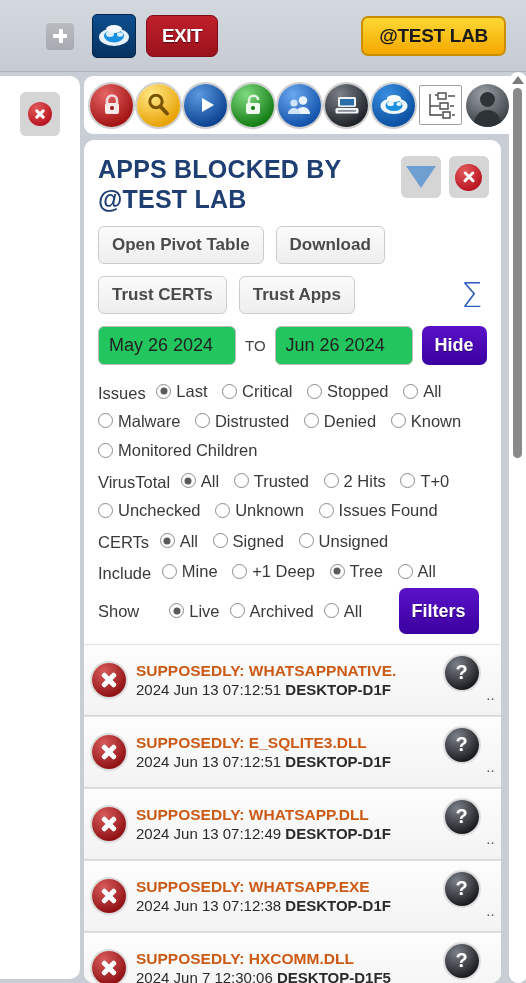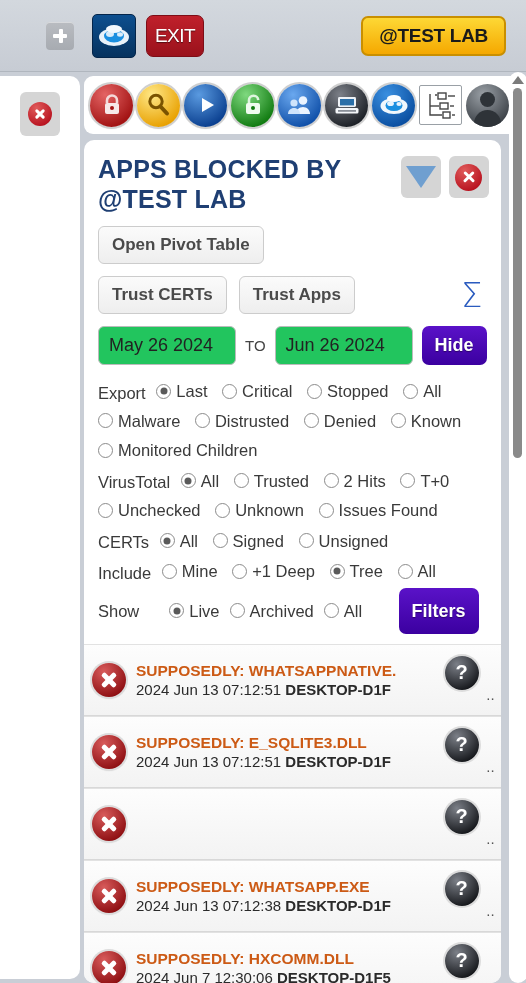--- a/index.html
+++ b/index.html
@@ -35,24 +35,24 @@
   .plus-btn::after  { top: 7px; left: 12.5px; height: 14px; width: 4px; }
 
   .cloud-btn {
     width: 44px; height: 44px; margin-left: 18px;
     background: linear-gradient(#0d4f8f, #06325e);
     border-radius: 5px;
     display: flex; align-items: center; justify-content: center;
     border: 1px solid #04254a;
   }
   .exit-btn {
-    width: 58px; height: 42px; margin-left: 10px;
+    width: 72px; height: 42px; margin-left: 10px;
     background: linear-gradient(#c0202b, #9a121c);
     border-radius: 7px;
-    color: #fff; font-weight: normal; font-size: 19px;
+    color: #fff; font-weight: bold; font-size: 19px;
     display: flex; align-items: center; justify-content: center;
     letter-spacing: -0.5px;
     text-shadow: 0 1px 1px rgba(0,0,0,.5);
     border: 1px solid #7d0d16;
   }
   .lab-btn {
     margin-left: auto; margin-right: 6px;
     height: 40px; padding: 0 16px;
     background: linear-gradient(#fdd835, #f5a800);
     border: 2px solid #c98f00;
@@ -406,40 +406,41 @@
               <div class="tri-down"></div>
             </div>
             <div class="gray-tile">
               <div class="redx"></div>
             </div>
           </div>
         </div>
 
         <div class="btnrow">
           <div class="gbtn">Open Pivot Table</div>
+          <div class="gbtn">Download</div>
         </div>
 
 
         <div class="btnrow">
           <div class="gbtn">Trust CERTs</div>
           <div class="gbtn">Trust Apps</div>
           <div class="sigma">Σ</div>
         </div>
 
         <div class="daterow">
           <div class="dinput">May 26 2024</div>
           <div class="to-lbl">TO</div>
           <div class="dinput">Jun 26 2024</div>
           <div class="purple-btn">Hide</div>
         </div>
 
         <div class="radio-block">
 
           <div class="rgroup rowline">
-            <span class="glabel">Export</span>
+            <span class="glabel">Issues</span>
             <span class="opt">
                 <span class="radio on"></span>
                 <span>Last</span>
               </span>
             <span class="opt">
                 <span class="radio"></span>
                 <span>Critical</span>
               </span>
             <span class="opt">
                 <span class="radio"></span>
@@ -576,20 +577,24 @@
           <div class="lrow-txt">
             <div class="lrow-t1">SUPPOSEDLY: E_SQLITE3.DLL</div>
             <div class="lrow-t2"><span>2024 Jun 13 07:12:51</span> <b>DESKTOP-D1F</b></div>
           </div>
           <div class="qmark">?</div>
           <div class="dots">..</div>
         </div>
 
         <div class="lrow">
           <div class="lrow-x"></div>
+          <div class="lrow-txt">
+            <div class="lrow-t1">SUPPOSEDLY: WHATSAPP.DLL</div>
+            <div class="lrow-t2"><span>2024 Jun 13 07:12:49</span> <b>DESKTOP-D1F</b></div>
+          </div>
           <div class="qmark">?</div>
           <div class="dots">..</div>
         </div>
 
         <div class="lrow">
           <div class="lrow-x"></div>
           <div class="lrow-txt">
             <div class="lrow-t1">SUPPOSEDLY: WHATSAPP.EXE</div>
             <div class="lrow-t2"><span>2024 Jun 13 07:12:38</span> <b>DESKTOP-D1F</b></div>
           </div>

